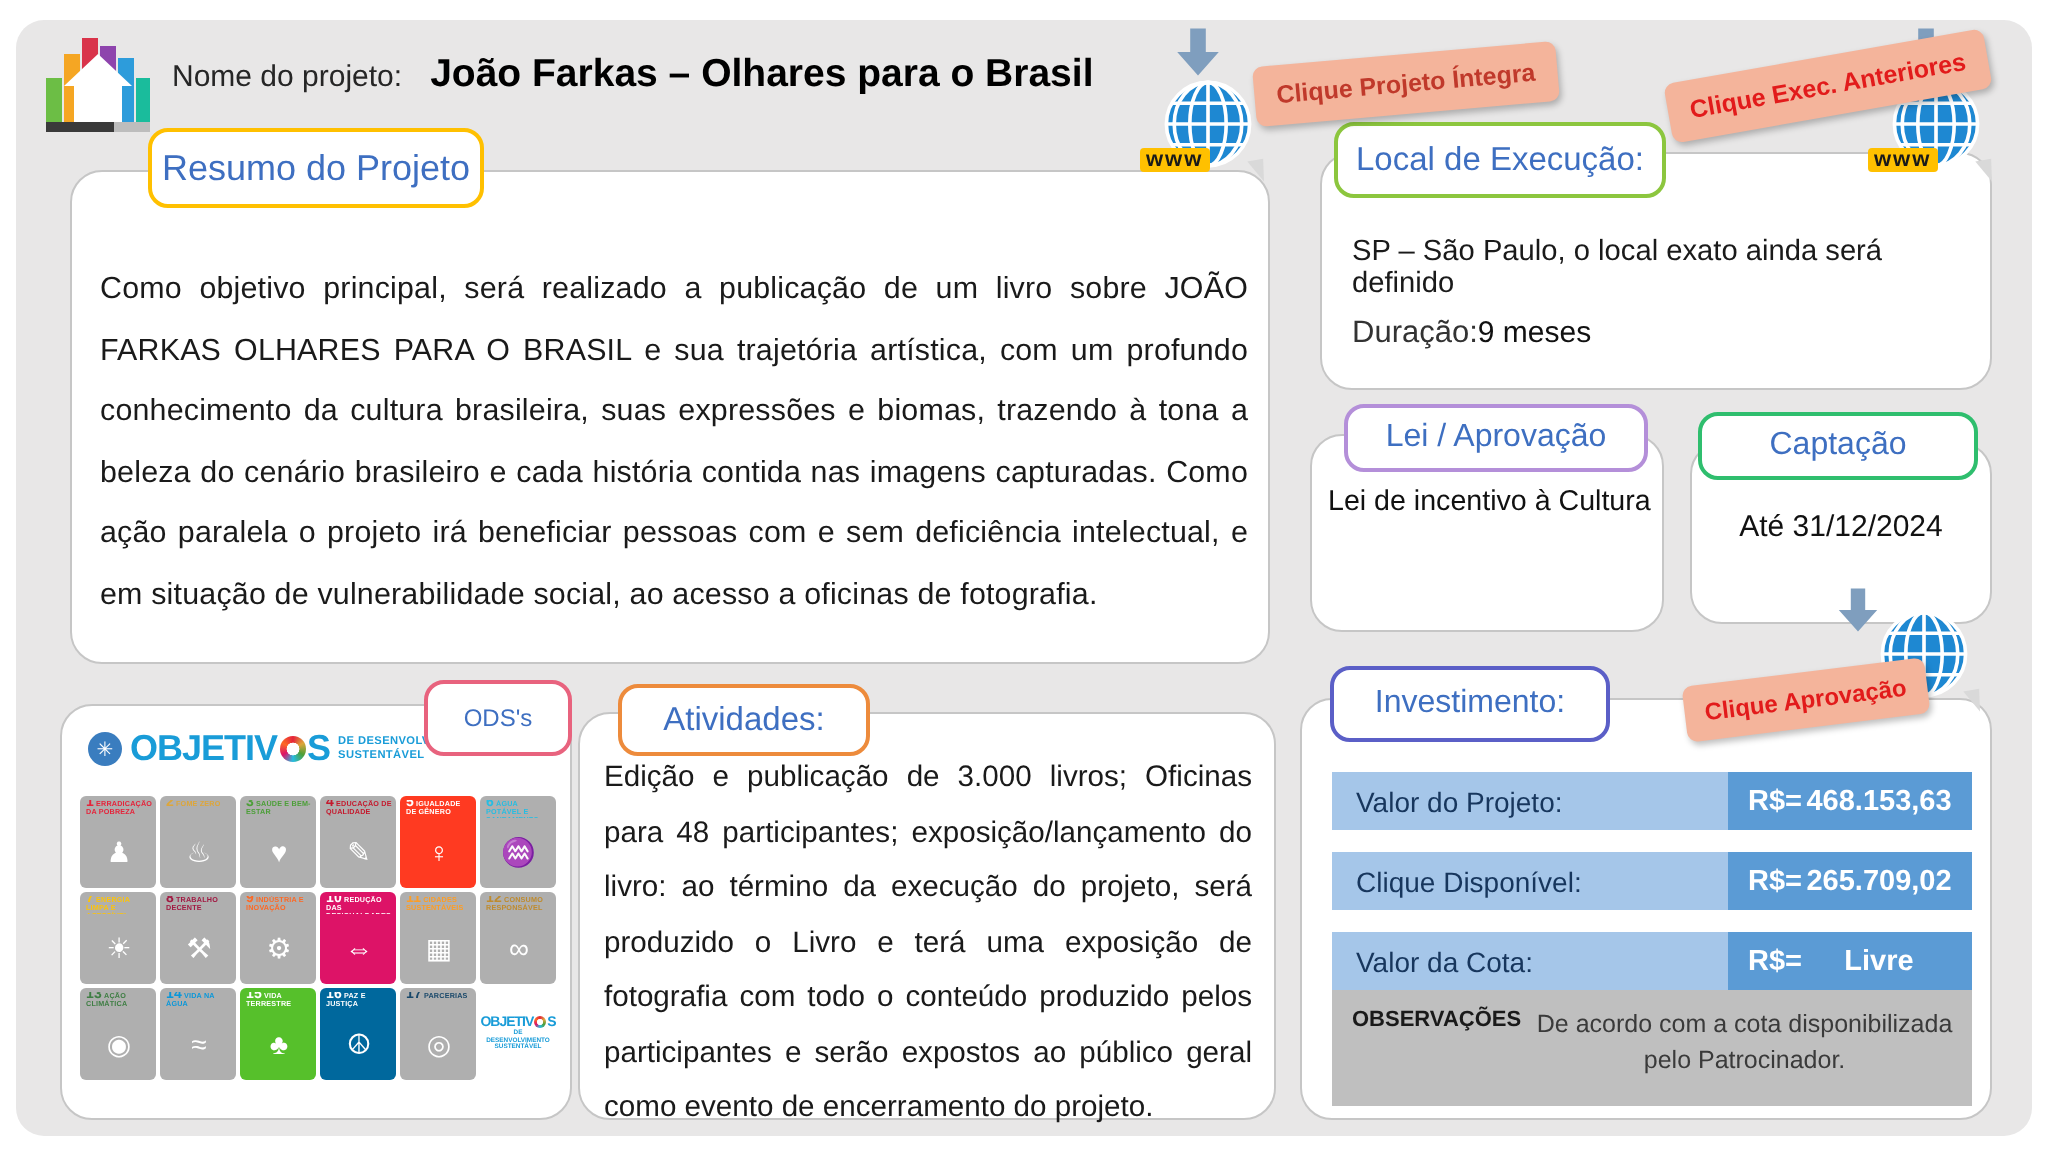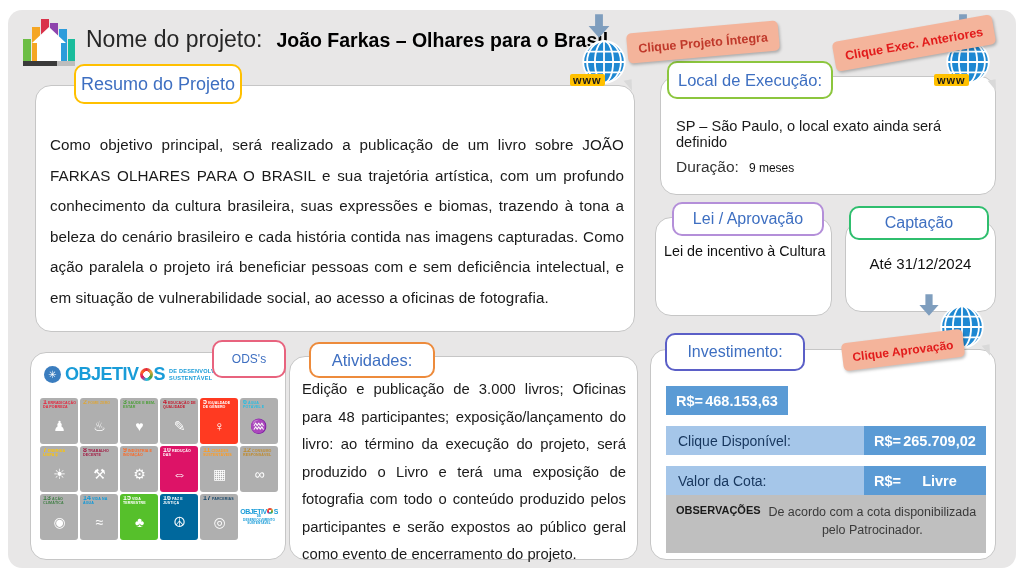--- a/index.html
+++ b/index.html
@@ -13,34 +13,34 @@
            box-shadow:1px 2px 3px rgba(0,0,0,.25);z-index:8;white-space:nowrap;}
   .arrow-down{position:absolute;z-index:7;}
   .globe{position:absolute;z-index:7;width:52px;height:52px;}
   .globe .www{position:absolute;left:-8px;bottom:2px;background:var(--www-bg,#FFC000);color:#1a1a1a;
               font-weight:bold;font-size:11px;letter-spacing:1px;padding:0 3px;border-radius:2px;}
   .globe .cursor{position:absolute;right:-4px;bottom:-2px;width:0;height:0;
                  border-left:7px solid #d9d9d9;border-top:4px solid transparent;border-bottom:9px solid transparent;
                  transform:rotate(-40deg);}
   
   .hdr{position:absolute;left:86px;top:26px;display:flex;align-items:baseline;gap:14px;z-index:4;}
-  .hdr .lbl{font-size:23px;color:#262626;}
+  .hdr .lbl{font-size:15px;color:#262626;}
   .hdr .ttl{font-size:19.5px;font-weight:bold;color:#000;}
   .logo{position:absolute;left:20px;top:15px;z-index:4;}
   
   .resumo-card{left:35px;top:85px;width:600px;height:247px;}
   .resumo-chip{left:74px;top:64px;width:168px;height:40px;font-size:18px;border:2.5px solid var(--resumo-border,#FFC000);}
   .resumo-text{position:absolute;left:50px;top:130px;width:574px;font-size:15.2px;line-height:30.5px;
                color:#1a1a1a;text-align:justify;z-index:3;letter-spacing:.1px;}
   
   .local-card{left:660px;top:76px;width:336px;height:119px;}
   .local-chip{left:667px;top:61px;width:166px;height:38px;font-size:16.5px;border:2.5px solid var(--local-border,#8CC63E);}
   .local-line1{position:absolute;left:676px;top:118px;width:316px;font-size:14.6px;color:#1a1a1a;z-index:3;}
   .local-dur{position:absolute;left:676px;top:158px;z-index:3;font-size:15.5px;color:#333;}
-  .local-dur b{font-weight:normal;color:#111;font-size:12px;margin-left:10px;}
+  .local-dur b{font-weight:normal;color:#111;font-size:15px;}
   
   .lei-card{left:655px;top:217px;width:177px;height:99px;}
   .lei-chip{left:672px;top:202px;width:152px;height:34px;font-size:16px;border:2.5px solid var(--lei-border,#B48FD9);}
   .lei-l1{position:absolute;left:664px;top:243px;width:168px;font-size:14.3px;color:#111;z-index:3;}
   .lei-l2{position:absolute;left:664px;top:276px;width:168px;font-size:14.3px;color:#111;z-index:3;}
   
   .cap-card{left:845px;top:221px;width:151px;height:91px;}
   .cap-chip{left:849px;top:206px;width:140px;height:34px;font-size:16px;border:2.5px solid var(--captacao-border,#2FBE6E);}
   .cap-val{position:absolute;left:845px;top:255px;width:151px;text-align:center;font-size:15px;color:#111;z-index:3;}
   
@@ -203,20 +203,21 @@
     <span class="cursor"></span>
   </div>
   <div class="callout" style="left:842px;top:336px;transform:rotate(-7deg);padding:5px 10px;">
     <span class="c-red" style="font-size:12px;">Clique Aprovação</span>
   </div>
 
   <div class="card inv-card"></div>
   <div class="chip inv-chip">Investimento:</div>
   <div class="inv-table">
       <div class="inv-row">
+        <div class="inv-label">Valor do Projeto:</div>
         <div class="inv-value">
           <span class="inv-prefix">R$=</span>
           <span class="inv-amount">468.153,63</span>
         </div>
       </div>
       <div class="inv-row">
         <div class="inv-label">Clique Disponível:</div>
         <div class="inv-value">
           <span class="inv-prefix">R$=</span>
           <span class="inv-amount">265.709,02</span>

